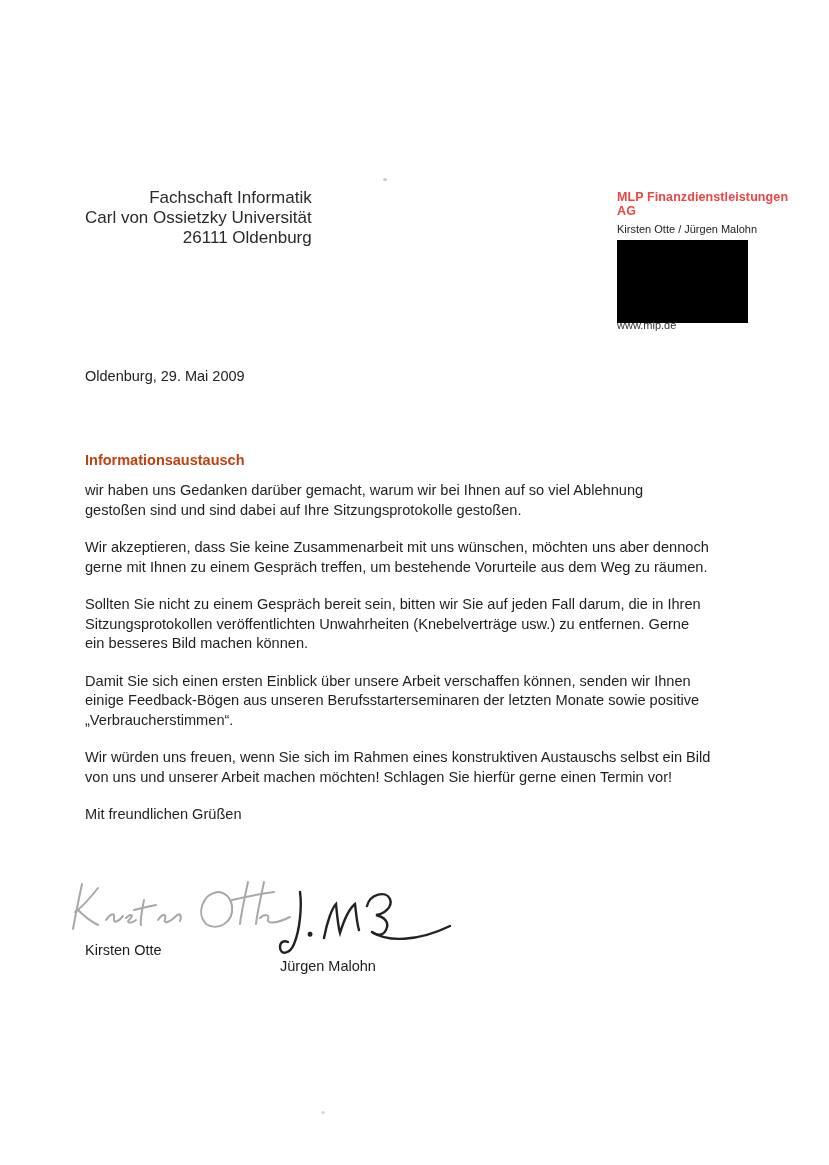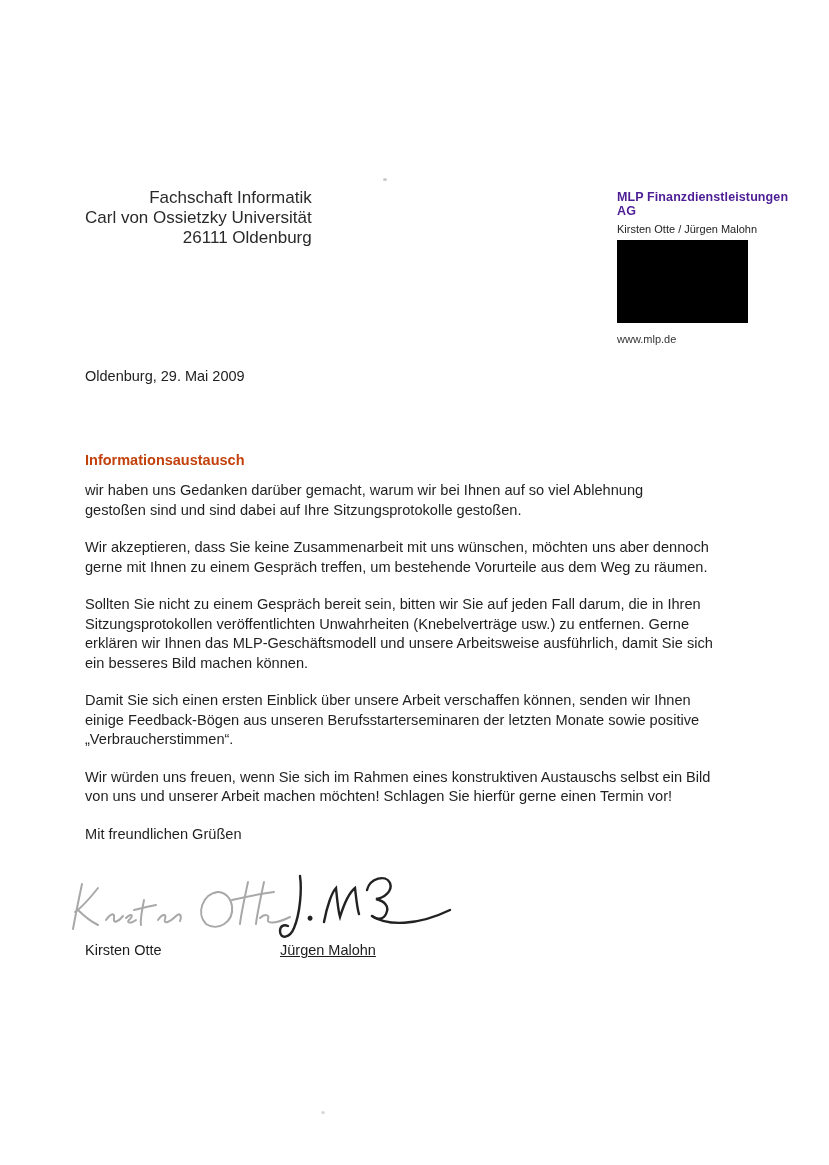--- a/index.html
+++ b/index.html
@@ -18,33 +18,33 @@
   
   .recipient{
     position:absolute;left:85px;top:188px;
     font-size:17px;line-height:20px;color:#2a2a2a;text-align:right;
   }
   
   .sender{
     position:absolute;left:617px;top:190px;width:190px;
   }
   .sender .company{
-    font-size:12.5px;font-weight:bold;color:#4c1d95;
+    font-size:12.5px;font-weight:bold;color:#ef4444;
     letter-spacing:0.1px;
   }
   .sender .contacts{
     position:absolute;left:0;top:33px;
     font-size:11px;color:#222;white-space:nowrap;
   }
   .sender .redaction{
     position:absolute;left:0;top:50px;
     width:131px;height:83px;background:#000;
   }
   .sender .website{
-    position:absolute;left:0;top:143px;
+    position:absolute;left:0;top:129px;
     font-size:11px;color:#333;
   }
   
   .dateline{
     position:absolute;left:85px;top:368px;
     font-size:14.5px;color:#222;
   }
   .subject{
     position:absolute;left:85px;top:452px;
     font-size:14.5px;font-weight:bold;color:#c2410c;
@@ -53,21 +53,21 @@
   .body{
     position:absolute;left:85px;top:481px;width:710px;
     font-size:14.6px;line-height:19.5px;color:#1f1f1f;
   }
   .body .para{margin:0 0 18px 0;}
   .closing{margin-top:0;}
   
   .sig-area{position:absolute;left:0;top:866px;width:829px;height:110px;}
   .sig{position:absolute;}
   .sig-1{left:68px;top:8px;}
-  .sig-2{left:272px;top:2px;text-decoration:underline;}
+  .sig-2{left:272px;top:18px;}
   .sig svg{display:block;}
   .sig-name{
     font-size:14.5px;color:#1c1c1c;
   }
   .sig-1 .sig-name{margin:2px 0 7px 17px;}
   .sig-2 .sig-name{margin:-8px 0 0 8px;}
   
   .speck{position:absolute;border-radius:50%;background:#c9c9c9;}
   .speck-1{left:383px;top:178px;width:4px;height:3px;}
   .speck-2{left:321px;top:1111px;width:4px;height:3px;opacity:.7;}
@@ -99,21 +99,20 @@
       <div>wir haben uns Gedanken darüber gemacht, warum wir bei Ihnen auf so viel Ablehnung</div>
       <div>gestoßen sind und sind dabei auf Ihre Sitzungsprotokolle gestoßen.</div>
     </div>
     <div class="para">
       <div>Wir akzeptieren, dass Sie keine Zusammenarbeit mit uns wünschen, möchten uns aber dennoch</div>
       <div>gerne mit Ihnen zu einem Gespräch treffen, um bestehende Vorurteile aus dem Weg zu räumen.</div>
     </div>
     <div class="para">
       <div>Sollten Sie nicht zu einem Gespräch bereit sein, bitten wir Sie auf jeden Fall darum, die in Ihren</div>
       <div>Sitzungsprotokollen veröffentlichten Unwahrheiten (Knebelverträge usw.) zu entfernen. Gerne</div>
-      <div>erklären wir Ihnen das MLP-Geschäftsmodell und unsere Arbeitsweise ausführlich, damit Sie sich</div>
       <div>ein besseres Bild machen können.</div>
     </div>
     <div class="para">
       <div>Damit Sie sich einen ersten Einblick über unsere Arbeit verschaffen können, senden wir Ihnen</div>
       <div>einige Feedback-Bögen aus unseren Berufsstarterseminaren der letzten Monate sowie positive</div>
       <div>„Verbraucherstimmen“.</div>
     </div>
     <div class="para">
       <div>Wir würden uns freuen, wenn Sie sich im Rahmen eines konstruktiven Austauschs selbst ein Bild</div>
       <div>von uns und unserer Arbeit machen möchten! Schlagen Sie hierfür gerne einen Termin vor!</div>

